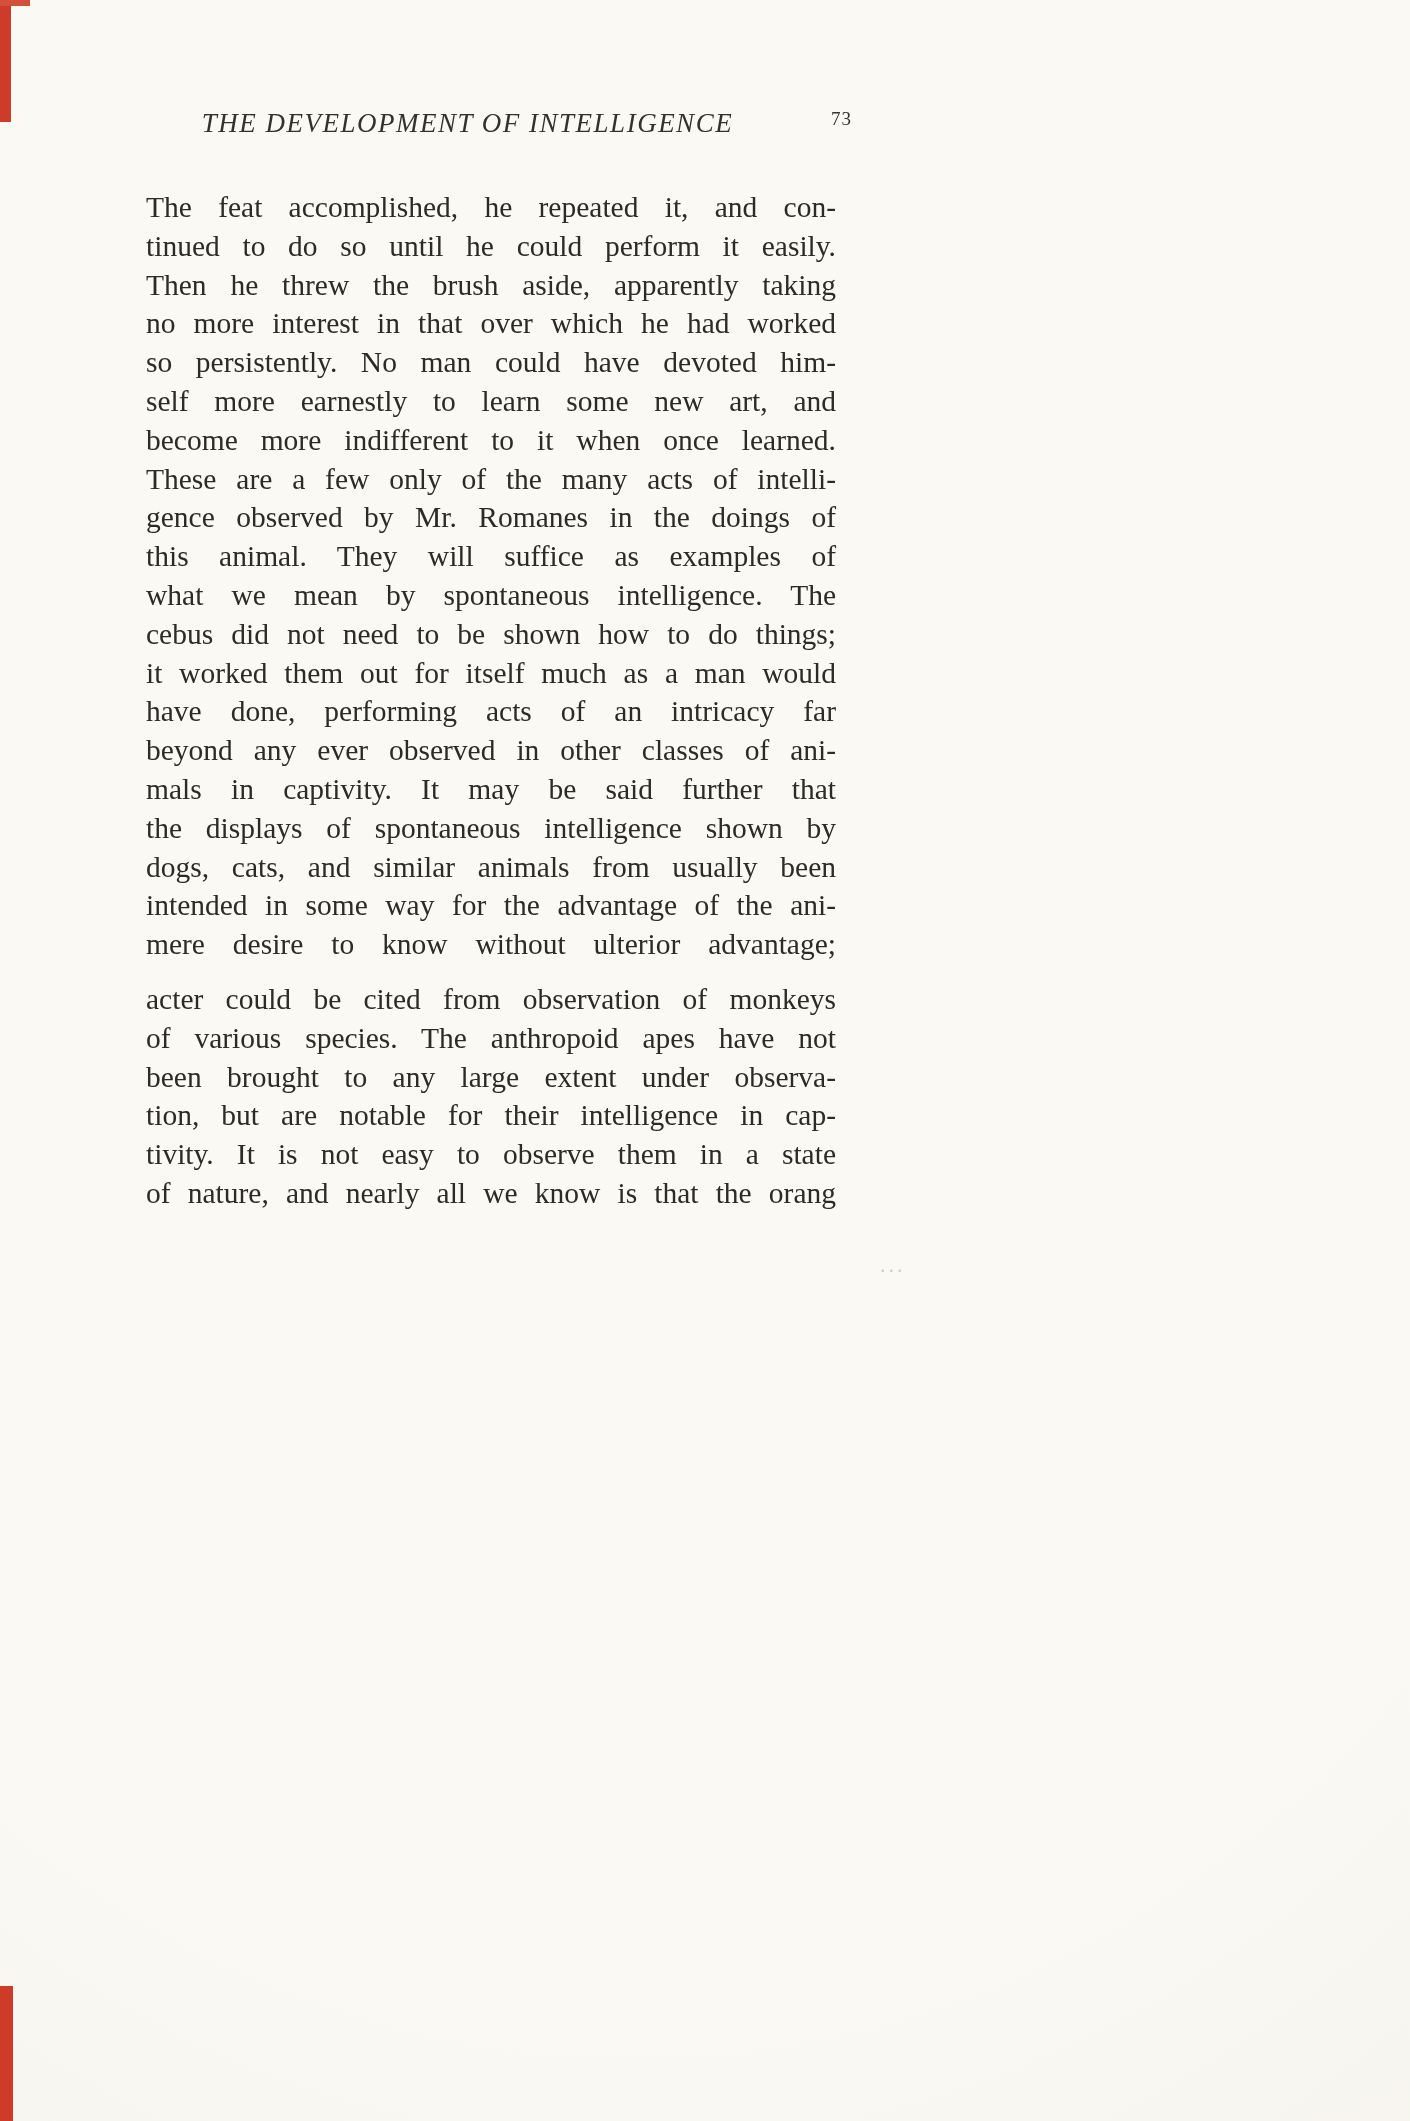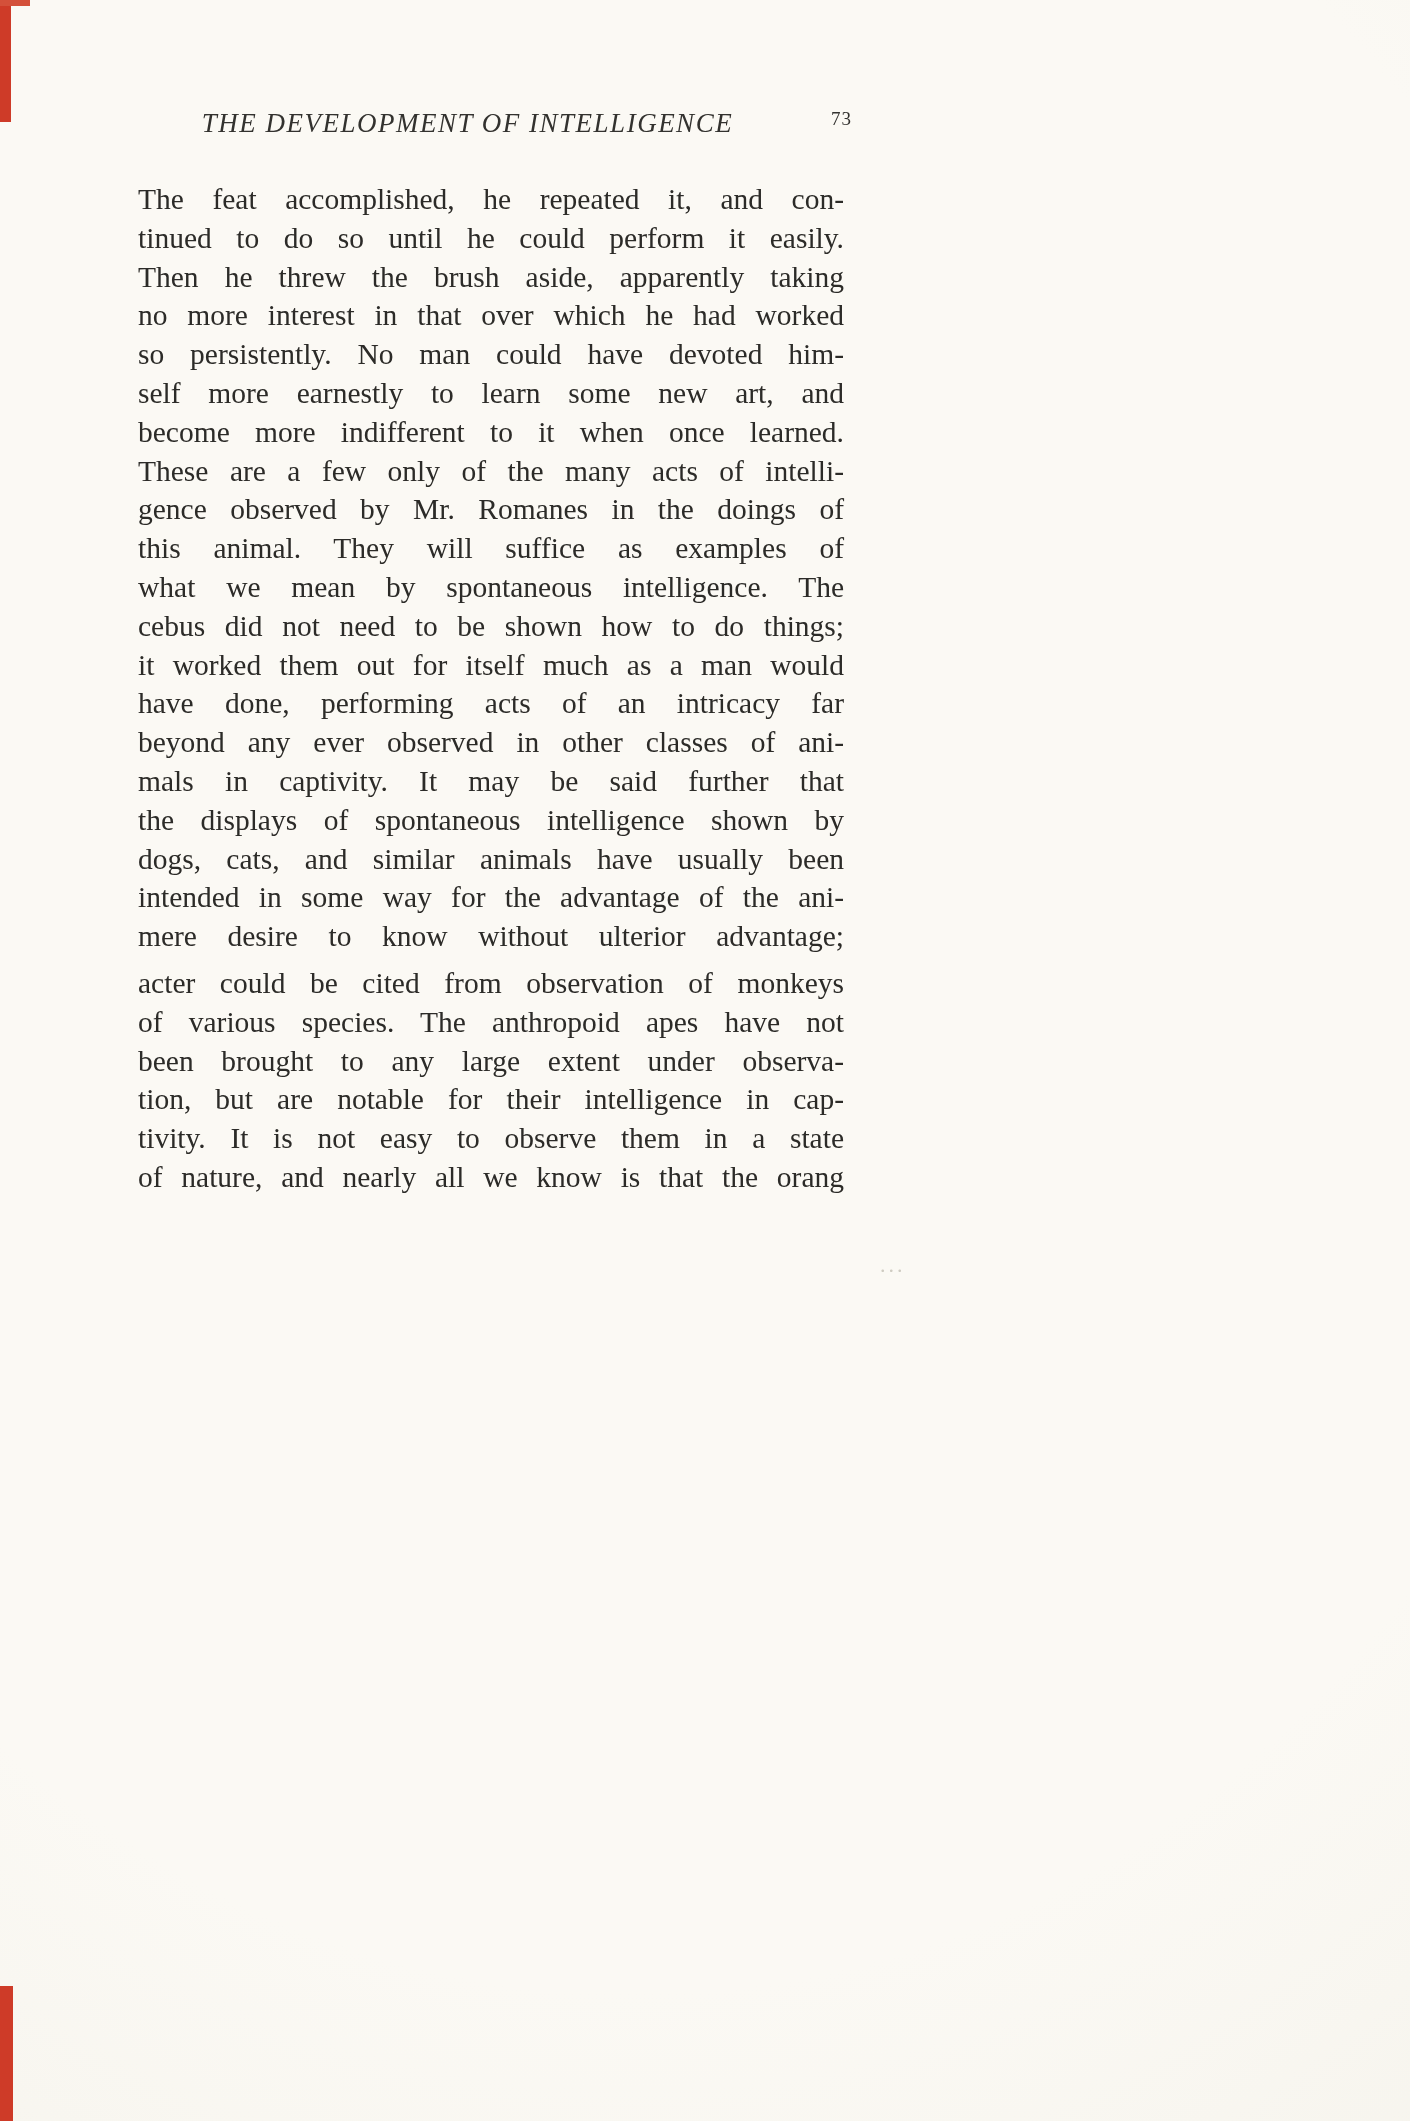--- a/index.html
+++ b/index.html
@@ -63,21 +63,21 @@
     letter-spacing: 1px;
   }
   .body-text {
     position: absolute;
     left: 130px;
     top: 172px;
     width: 722px;
     font-size: 29.5px;
     color: #2c2b28;
   }
-  .paragraph { margin: 8px; }
+  .paragraph { margin: 16px; }
   .line {
     height: 38.8px;
     line-height: 38.8px;
     text-align: justify;
     text-align-last: justify;
     white-space: normal;
   }
   .line.indent {
     padding-left: 38px;
   }
@@ -120,21 +120,21 @@
         <div class="line">These are a few only of the many acts of intelli-</div>
         <div class="line">gence observed by Mr. Romanes in the doings of</div>
         <div class="line">this animal.  They will suffice as examples of</div>
         <div class="line">what we mean by spontaneous intelligence.  The</div>
         <div class="line">cebus did not need to be shown how to do things;</div>
         <div class="line">it worked them out for itself much as a man would</div>
         <div class="line">have done, performing acts of an intricacy far</div>
         <div class="line">beyond any ever observed in other classes of ani-</div>
         <div class="line">mals in captivity.  It may be said further that</div>
         <div class="line">the displays of spontaneous intelligence shown by</div>
-        <div class="line">dogs, cats, and similar animals have usually been</div>
+        <div class="line">dogs, cats, and similar animals from usually been</div>
         <div class="line">intended in some way for the advantage of the ani-</div>
         <div class="line">mere desire to know without ulterior advantage;</div>
       </div>
       <div class="paragraph">
         <div class="line">acter could be cited from observation of monkeys</div>
         <div class="line">of various species.  The anthropoid apes have not</div>
         <div class="line">been brought to any large extent under observa-</div>
         <div class="line">tion, but are notable for their intelligence in cap-</div>
         <div class="line">tivity.  It is not easy to observe them in a state</div>
         <div class="line">of nature, and nearly all we know is that the orang</div>

